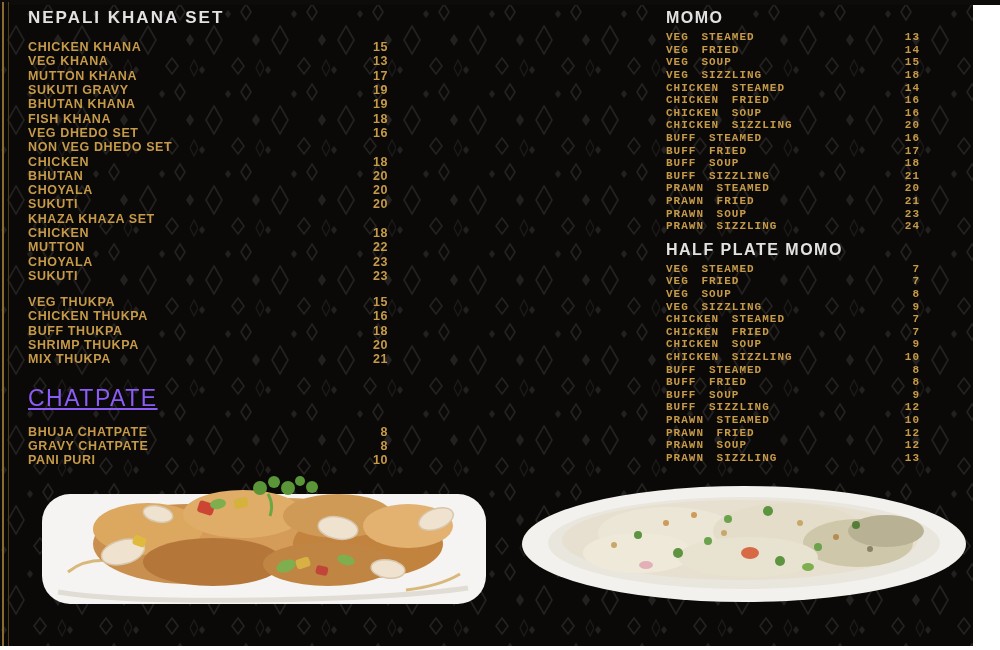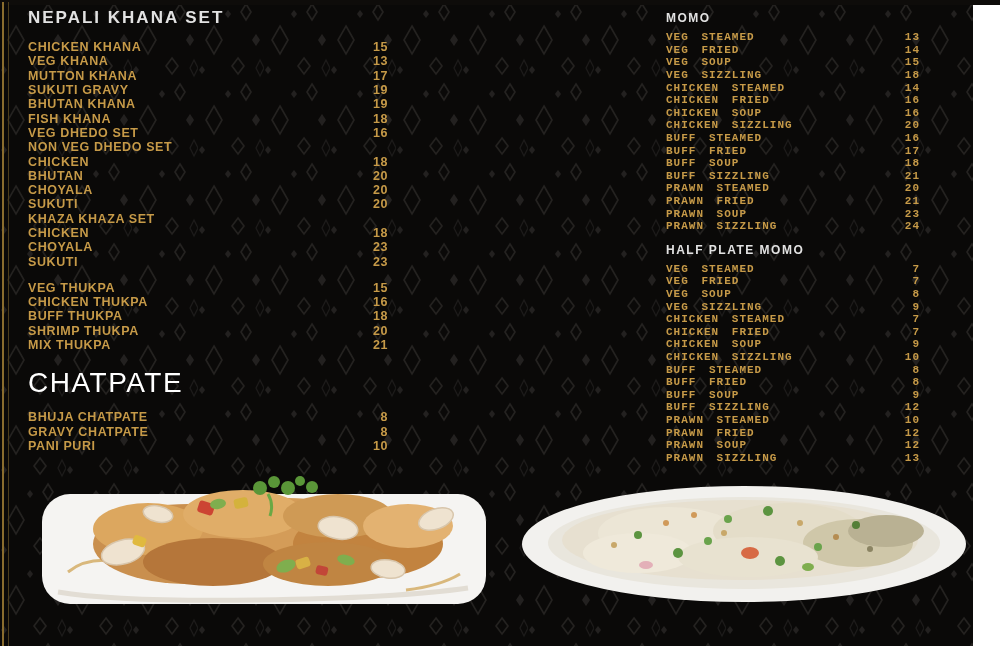--- a/index.html
+++ b/index.html
@@ -20,24 +20,24 @@
 
   .col{position:absolute;}
   .col-left{left:28px;top:8px;width:360px;}
   .col-right{left:666px;top:8px;width:254px;}
 
   .sec-header{
     color:#e2e2e2;font-weight:bold;font-size:17px;letter-spacing:2px;
     height:20px;line-height:20px;white-space:nowrap;
   }
   .sec-header.large{
-    font-size:28px;font-weight:400;letter-spacing:1.5px;color:#ffffff;
-    height:30px;line-height:30px;
-  }
-  .sec-header.right{font-size:12px;letter-spacing:1.5px;}
+    font-size:23px;font-weight:400;letter-spacing:1.5px;color:#8b5cf6;
+    height:30px;line-height:30px;text-decoration:underline;
+  }
+  .sec-header.right{font-size:16px;letter-spacing:1.5px;}
 
   .section{margin:0;}
   .section.gap-sm{margin-top:10px;}
   .section.gap-md{margin-top:16px;}
   .section.gap-xs{margin-top:7px;}
 
   .row{
     display:flex;justify-content:space-between;align-items:center;
     white-space:nowrap;
   }
@@ -140,20 +140,24 @@
             </div>
             <div class="row">
               <span class="iname">KHAZA KHAZA SET</span>
               <span class="iprice"></span>
             </div>
             <div class="row">
               <span class="iname">CHICKEN</span>
               <span class="iprice">18</span>
             </div>
             <div class="row">
+              <span class="iname">MUTTON</span>
+              <span class="iprice">22</span>
+            </div>
+            <div class="row">
               <span class="iname">CHOYALA</span>
               <span class="iprice">23</span>
             </div>
             <div class="row">
               <span class="iname">SUKUTI</span>
               <span class="iprice">23</span>
             </div>
           </div>
       </div>
       <div class="section gap-sm">

